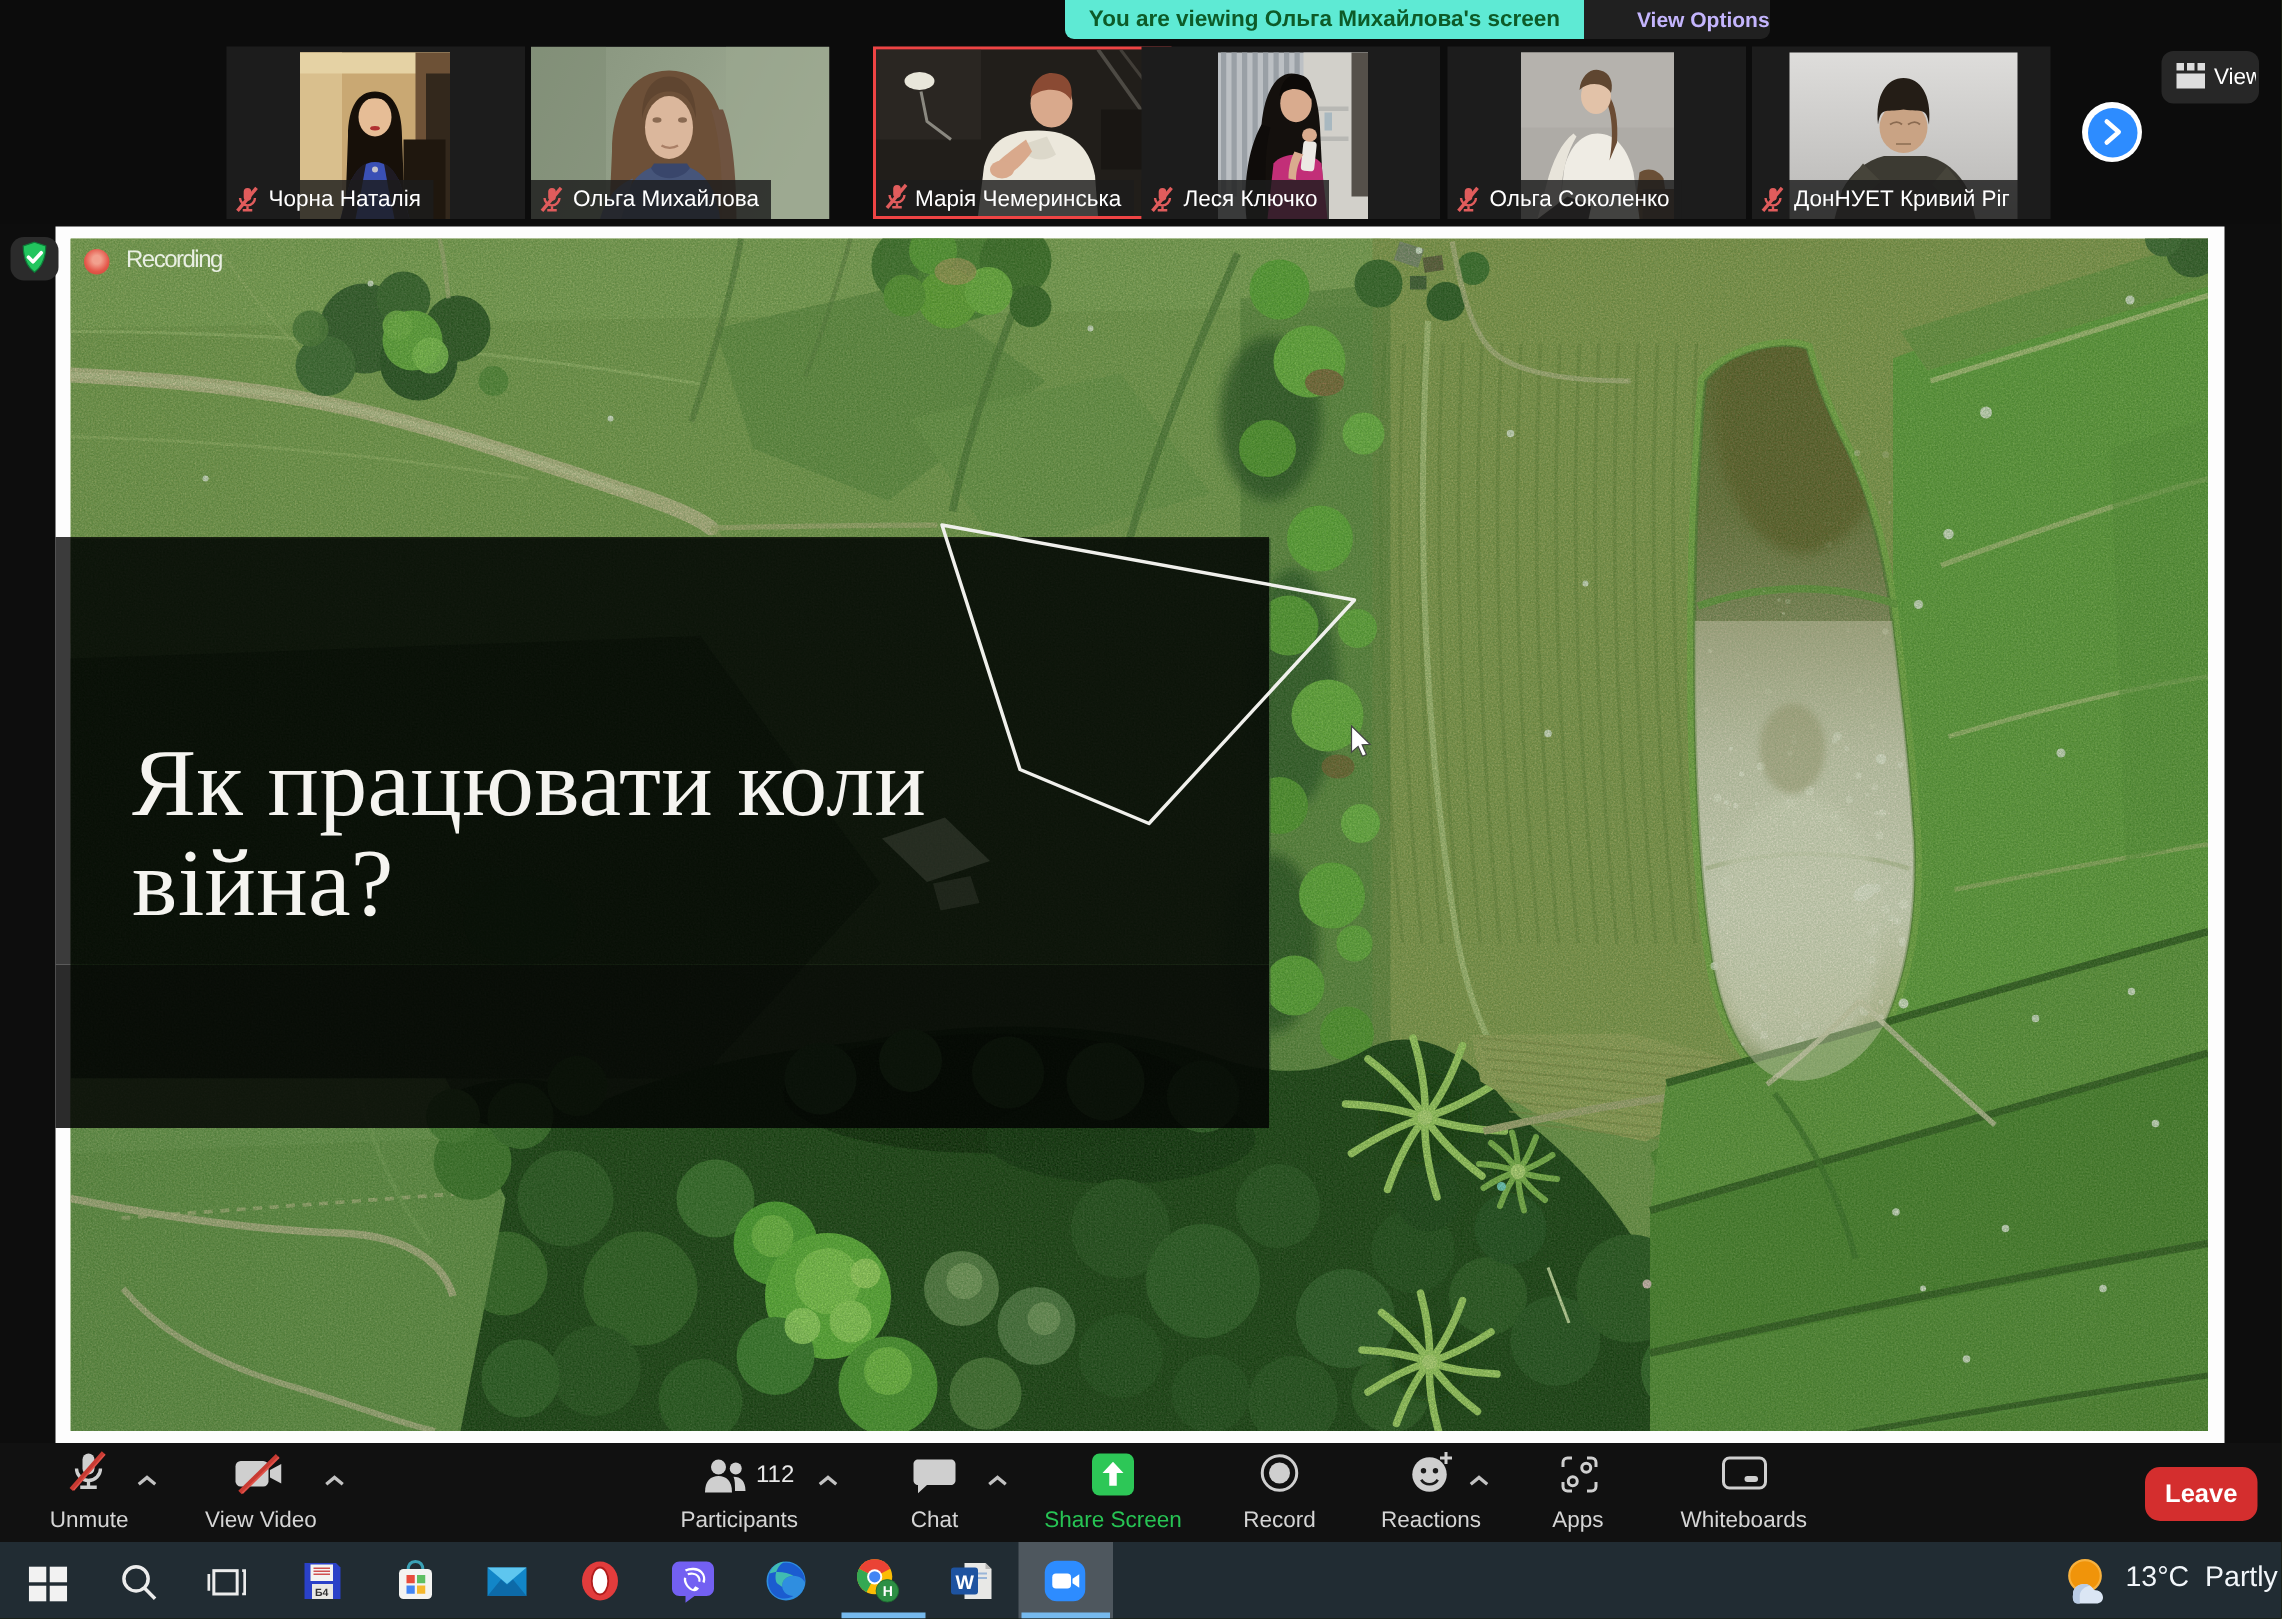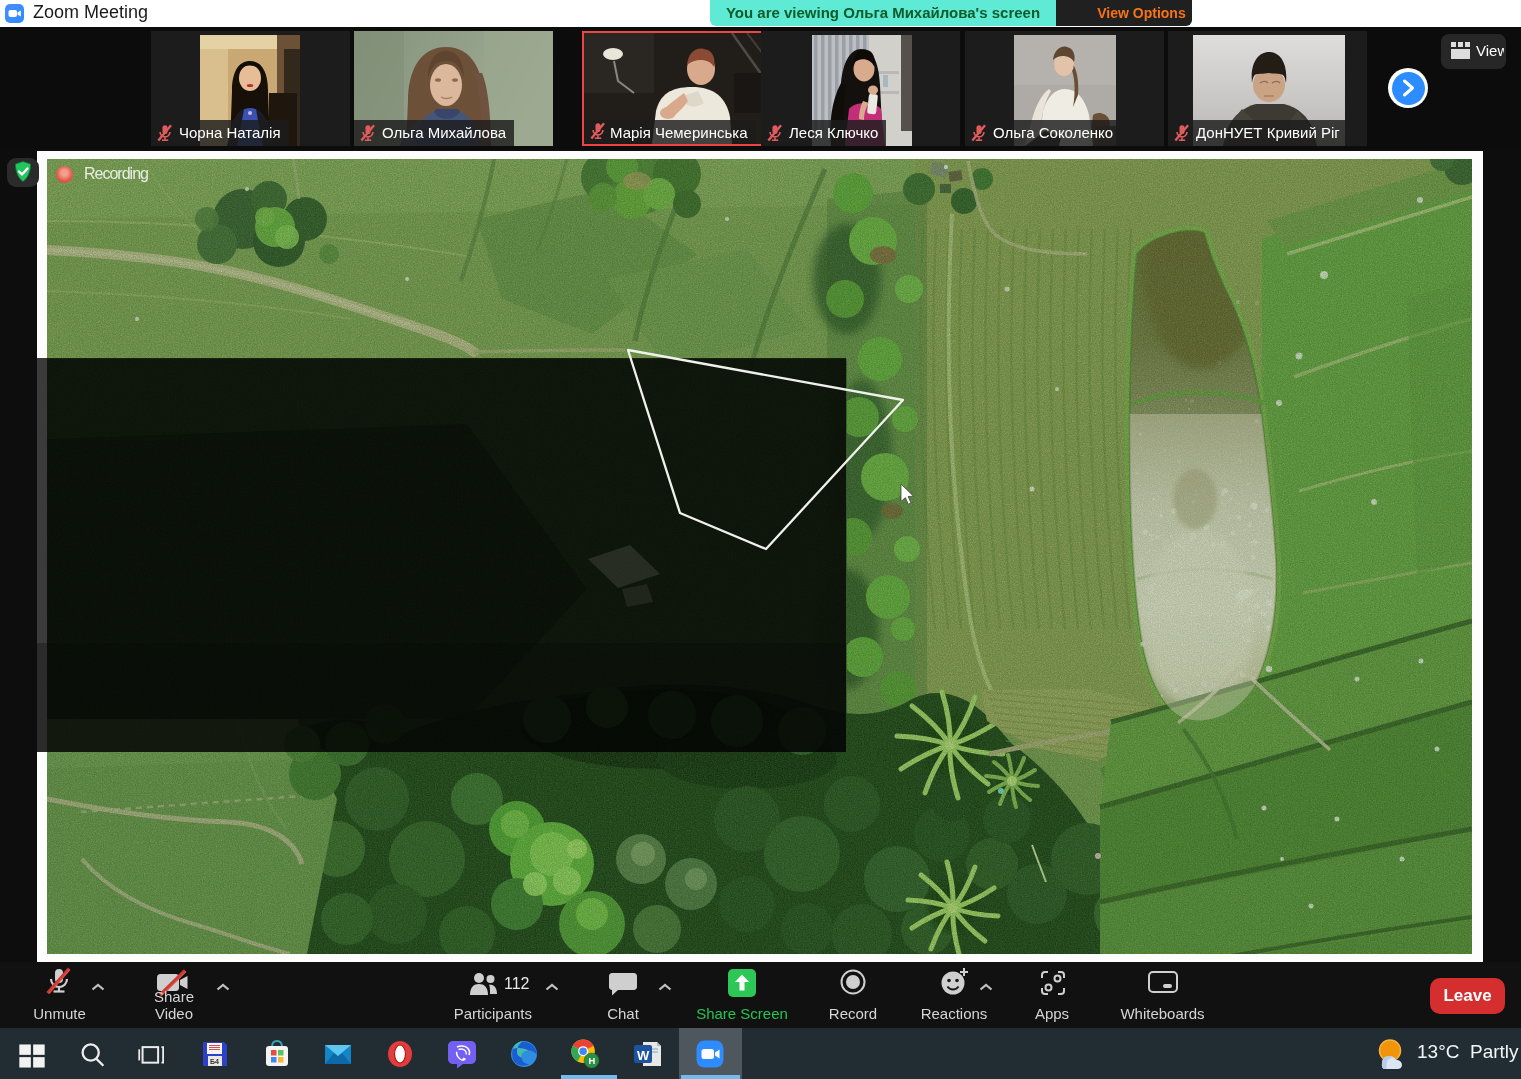--- a/index.html
+++ b/index.html
@@ -8,23 +8,23 @@
   #app { position:relative; width:1521px; height:1079px; background:#0c0c0c; }
 
   
   #titlebar { position:absolute; left:0; top:0; width:1521px; height:27px; background:#fff; }
   #tb-icon { position:absolute; left:5px; top:4px; width:19px; height:19px; border-radius:5px;
              background:linear-gradient(135deg,#4a8cff,#2d8cff); }
   #tb-title { position:absolute; left:33px; top:2px; font-size:18px; color:#1a1a1a; }
   #banner { position:absolute; left:710px; top:0; width:346px; height:26px; background:#5eead4;
             border-radius:0 0 0 6px; text-align:center; line-height:26px;
             font-size:15px; font-weight:bold; color:#0d5b28; }
-  #viewopts { position:absolute; left:1056px; top:0; width:136px; height:26px; background:#202020;
+  #viewopts { position:absolute; left:1056px; top:0; width:124px; height:26px; background:#202020;
               border-radius:0 0 6px 0; text-align:center; line-height:26px;
-              font-size:14px; font-weight:bold; color:#f97316;padding-left:35px; }
+              font-size:14px; font-weight:bold; color:#c4b5fd;padding-left:35px; }
 
   
   #strip { position:absolute; left:0; top:27px; width:1460px; height:122px; background:#0c0c0c; }
   .tile { position:absolute; top:4px; width:199px; height:115px; background:#1c1c1c; overflow:hidden; }
   .tile svg { position:absolute; left:0; top:0; }
   .namebar { position:absolute; left:0; bottom:0; height:26px; background:rgba(28,28,28,0.82);
              color:#fff; font-size:15px; line-height:26px; padding:0 8px 0 28px; white-space:nowrap; }
   .tile svg.micoff { position:absolute; left:5px; top:auto; bottom:4px; width:18px; height:18px; }
 
   #viewbtn { position:absolute; left:1441px; top:34px; width:65px; height:35px; background:#272727;
@@ -58,27 +58,20 @@
 
   
   #taskbar { position:absolute; left:0; top:1028px; width:1521px; height:51px; background:#212c33; }
   .tb-ic { position:absolute; top:11px; width:30px; height:30px; }
   #weather { position:absolute; left:1417px; top:13px; font-size:19px; color:#f2f6fa; white-space:nowrap; }
 </style>
 </head>
 <body>
 <div id="app">
 
-  <div id="titlebar">
-    <div id="tb-icon"><svg width="19" height="19" viewBox="0 0 19 19">
-          <rect x="3.5" y="6" width="8.5" height="7" rx="2" fill="#fff"></rect>
-          <path d="M12.5,8.5 L15.8,6.5 L15.8,12.5 L12.5,10.5 Z" fill="#fff"></path>
-        </svg></div>
-    <div id="tb-title">Zoom Meeting</div>
-  </div>
   <div id="banner">You are viewing Ольга Михайлова's screen</div>
   <div id="viewopts">View Options <span style="display:inline-block;width:7px;height:7px;border-right:1.6px solid #fff;border-bottom:1.6px solid #fff;transform:rotate(45deg) translate(-4px,-4px);margin-left:5px;"></span></div>
 
   <div id="strip">
     <div class="tile" style="left:151px;">
 <svg width="199" height="115" viewBox="0 0 199 115">
  <rect x="49" y="4" width="100" height="111" fill="#c9a873"></rect>
  <rect x="49" y="4" width="28" height="111" fill="#d9bf8d"></rect>
  <rect x="49" y="4" width="100" height="14" fill="#e5d2a4"></rect>
  <rect x="126" y="4" width="23" height="70" fill="#6d5136"></rect>
@@ -649,20 +642,21 @@
 <path d="M985,686 L999,723" stroke="#d8e0b0" stroke-width="2" fill="none"></path>
 <rect x="0" y="0" width="1425" height="795" fill="#2e4a1c" opacity="0.06"></rect>
 <rect x="0" y="0" width="1425" height="795" fill="#0e2408" filter="url(#grainD)" opacity="0.30"></rect>
 <rect x="0" y="0" width="1425" height="795" fill="#eaf2c8" filter="url(#grainL)" opacity="0.14"></rect>
 <g clip-path="url(#pondclip)">
           <rect x="1050" y="255" width="210" height="315" fill="#d5cfba" opacity="0.38"></rect>
         </g>
       </svg>
     <div id="ov1"></div>
     <div id="ov2"></div>
+    <div id="slidetitle">Як працювати коли<br>війна?</div>
     <svg id="annot" viewBox="0 0 1425 795">
         <polygon points="541,400 583,386 613,415 571,429" fill="#878c7e" opacity="0.2"></polygon>
 <polygon points="575,430 600,425 606,443 580,448" fill="#7a7f70" opacity="0.16"></polygon>
 <ellipse cx="300" cy="455" rx="38" ry="30" fill="#0a140a" opacity="0.3"></ellipse>
 <ellipse cx="270" cy="430" rx="20" ry="16" fill="#0a140a" opacity="0.2"></ellipse>
 <polygon points="581,191 856,241 719,390 633,354" fill="none" stroke="#f0f0ec" stroke-width="2.3" stroke-linejoin="round"></polygon>
 <path transform="translate(854,325)" d="M0,0 L0,17.5 L4.4,13.6 L7.3,20.2 L10,19 L7.1,12.5 L12.4,12.2 Z" fill="#fff" stroke="#444" stroke-width="0.8"></path>
       </svg>
     <div id="recbadge">
         <div id="rec-dot"></div>
@@ -691,21 +685,21 @@
 <div class="tlabel" style="left:22px;width:75px;">Unmute</div>
 <svg style="position:absolute;left:154px;top:6px;" width="40" height="30" viewBox="0 0 40 30">
  <rect x="3" y="6" width="22" height="17" rx="3.5" fill="#cfcfcf"></rect>
  <path d="M26,12 L33.5,8 L33.5,21 L26,17 Z" fill="#cfcfcf"></path>
  <line x1="6" y1="27" x2="31" y2="2.5" stroke="#c83a32" stroke-width="3.2"></line>
  <line x1="7.5" y1="27.5" x2="32" y2="3.5" stroke="#e05048" stroke-width="1.2"></line>
 </svg>
 <svg style="position:absolute;left:215px;top:20px;" width="16" height="11" viewBox="0 0 16 11">
         <path d="M2.5,7.5 L8,3 L13.5,7.5" fill="none" stroke="#c2c2c2" stroke-width="2.2"></path>
       </svg>
-<div class="tlabel" style="left:134px;width:80px;">Share Video</div>
+<div class="tlabel" style="left:134px;width:80px;">View Video</div>
 <svg style="position:absolute;left:467px;top:7px;" width="34" height="30" viewBox="0 0 34 30">
  <circle cx="12" cy="9" r="5" fill="#cfcfcf"></circle>
  <path d="M3,26 C3,18 7,15 12,15 C17,15 21,18 21,26 Z" fill="#cfcfcf"></path>
  <circle cx="23.5" cy="10" r="4" fill="#cfcfcf"></circle>
  <path d="M22,15.5 C27,15.5 30,18.5 30,25 L23,25 C23,21 23,17.5 22,15.5 Z" fill="#cfcfcf"></path>
 </svg>
 <div style="position:absolute;left:504px;top:13px;font-size:16px;color:#e8e8e8;">112</div>
 <svg style="position:absolute;left:544px;top:20px;" width="16" height="11" viewBox="0 0 16 11">
         <path d="M2.5,7.5 L8,3 L13.5,7.5" fill="none" stroke="#c2c2c2" stroke-width="2.2"></path>
       </svg>

